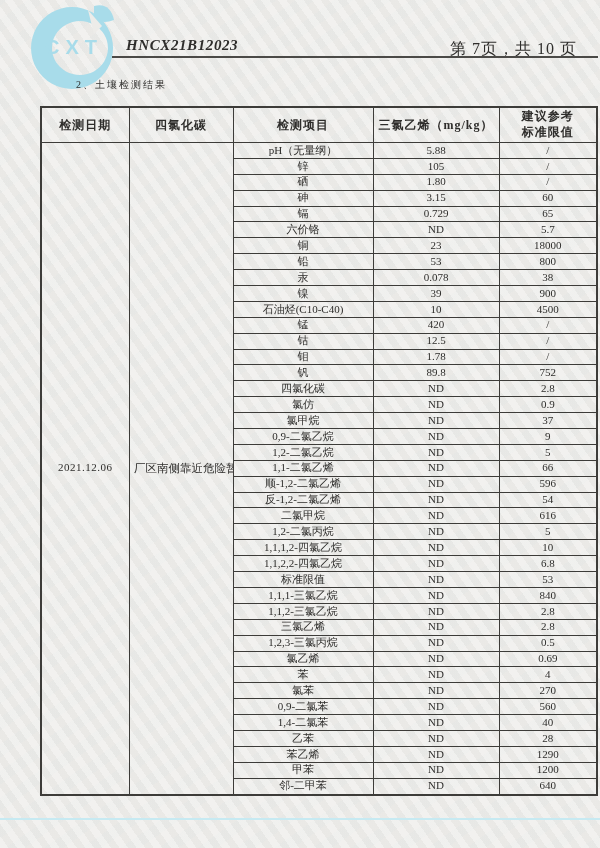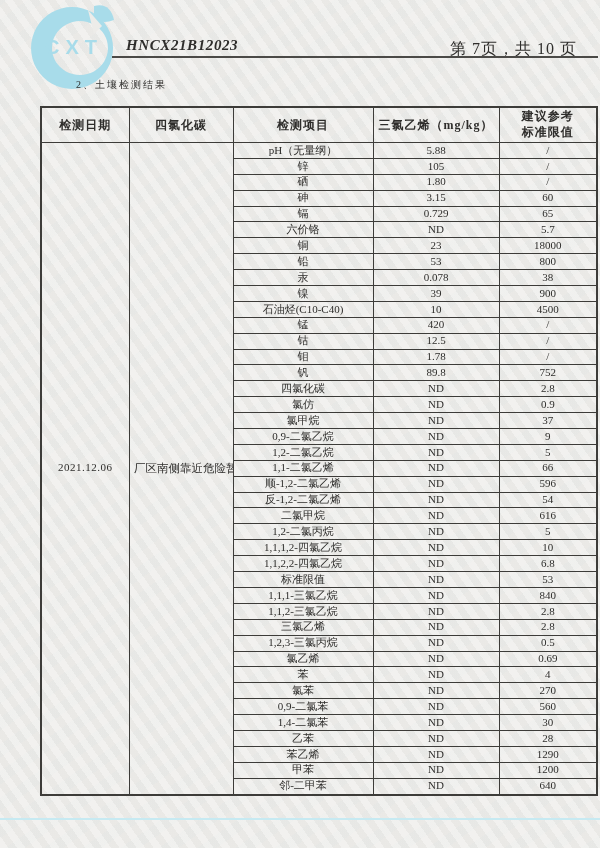--- a/index.html
+++ b/index.html
@@ -280,21 +280,21 @@
         <td>270</td>
       </tr>
       <tr>
         <td>0,9-二氯苯</td>
         <td>ND</td>
         <td>560</td>
       </tr>
       <tr>
         <td>1,4-二氯苯</td>
         <td>ND</td>
-        <td>30</td>
+        <td>40</td>
       </tr>
       <tr>
         <td>乙苯</td>
         <td>ND</td>
         <td>28</td>
       </tr>
       <tr>
         <td>苯乙烯</td>
         <td>ND</td>
         <td>1290</td>

